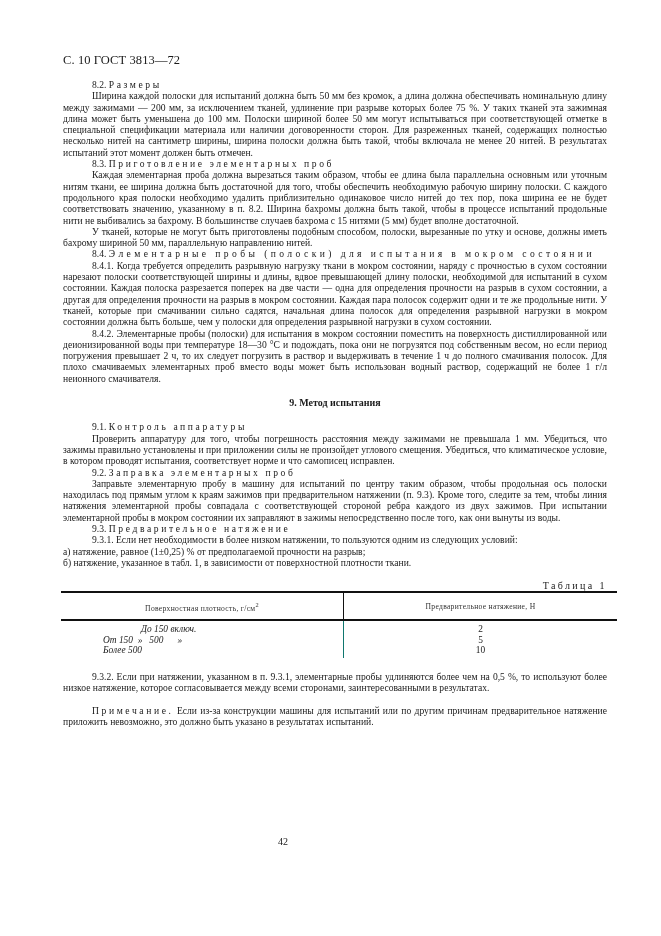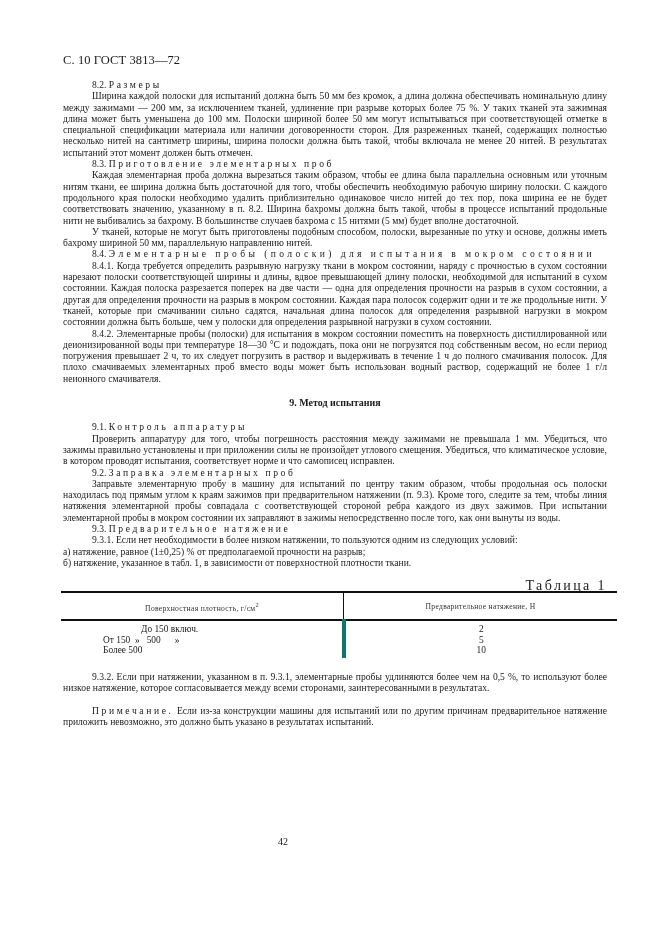--- a/index.html
+++ b/index.html
@@ -5,28 +5,28 @@
   html, body { margin: 0; padding: 0; background: #ffffff; }
   body { width: 661px; height: 936px; position: relative; overflow: hidden;
          font-family: "Liberation Serif", "DejaVu Serif", serif; color: #1a1a1a; }
   .header { position: absolute; left: 63px; top: 53px; font-weight: normal; font-size: 12.5px; letter-spacing: 0.1px; }
   .body-text { position: absolute; left: 63px; top: 79px; width: 544px; font-size: 9.6px; line-height: 11.3px; }
   p { margin: 0; text-align: justify; }
   .ind { text-indent: 29px; }
   .sp { letter-spacing: 2.6px; }
   .sp-wide { letter-spacing: 3.4px; }
   .section-title { text-align: center; font-weight: bold; font-size: 10px; margin: 13px 0 13px 0; }
-  .table-label { text-align: right; letter-spacing: 2.4px; margin-top: 12px; font-size: 14px; }
+  .table-label { text-align: right; letter-spacing: 2.4px; margin-top: 12px; font-size: 10px; }
   .table-title { text-align: center; font-weight: bold; font-size: 9.6px; margin-top: 1px; margin-bottom: 6px; }
   table.t { border-collapse: collapse; width: 556px; margin-left: -2px; font-size: 9.4px; }
   table.t th { font-weight: normal; font-size: 7.6px; letter-spacing: 0.3px; color: #333; height: 24px;
                border-top: 2px solid #111; border-bottom: 2px solid #111; }
   table.t th.c1 { width: 280px; border-right: 1px solid #111; }
   table.t td { padding: 0; line-height: 10.5px; vertical-align: top; }
-  table.t td.c1 { border-right: 4px solid #0f766e; }
+  table.t td.c1 { border-right: 1px solid #0f766e; font-style: italic; }
   table.t tr.first td { padding-top: 3px; }
   table.t tr.last td { padding-bottom: 2px; }
   .num { text-align: center; }
   .note { margin-top: 11px; }
   .pgnum { position: absolute; left: 0; width: 566px; top: 836px; text-align: center; font-size: 10px; }
 </style>
 </head>
 <body>
 
 <div class="header">С. 10 ГОСТ 3813—72</div>

